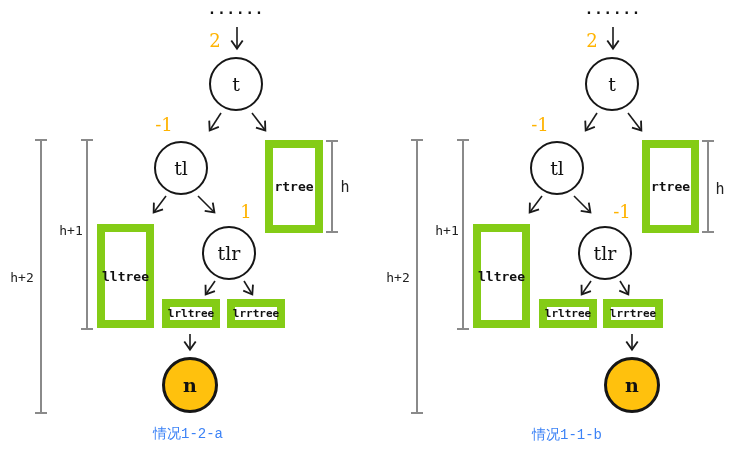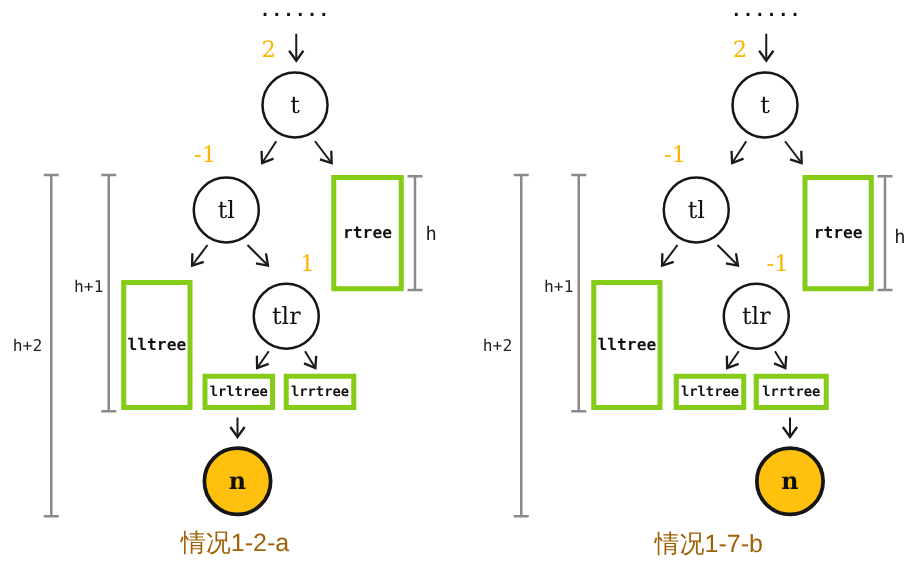--- a/index.html
+++ b/index.html
@@ -34,41 +34,41 @@
     position: absolute; width: 54px; height: 54px;
     border: 2px solid #161616; border-radius: 50%; background: #fff;
     display: flex; align-items: center; justify-content: center;
     font-family: "DejaVu Serif", serif; font-size: 19px; color: #111;
   }
   .circle.inserted {
     width: 56px; height: 56px; border-width: 3px;
     background: var(--node-fill); font-weight: bold;
   }
   .rect {
-    position: absolute; border: 4px solid #84cc16; background: #fff;
+    position: absolute; border: 8px solid #84cc16; background: #fff;
     display: flex; align-items: center; justify-content: center;
     font-family: "DejaVu Sans Mono", monospace; font-weight: bold;
     font-size: 13px; color: #111; text-align: center;
   }
   .rect.small { font-size: 11px; }
   .balance {
     position: absolute; transform: translate(-50%,-50%);
     color: var(--accent);
     font-family: "DejaVu Serif", serif; font-size: 18px;
     white-space: nowrap;
   }
   .measure-label {
     position: absolute; transform: translate(-50%,-50%);
     font-family: "DejaVu Sans Mono", monospace; font-size: 13px; color: #222;
     white-space: nowrap;
   }
   .measure-label.h-only { font-size: 15px; }
   .caption {
     position: absolute; transform: translate(-50%,-50%);
-    font-family: Liberation Sans, sans-serif; font-size: 20px; color: #a16207;
+    font-family: Liberation Mono, monospace; font-size: 14px; color: #3b82f6;
     white-space: nowrap;
   }
 </style>
 </head>
 <body>
 
 <div class="stage">
 
   <div class="diagram" id="diagram-a">
     <svg width="370" height="453" viewBox="0 0 370 453">
@@ -131,16 +131,16 @@
     <div class="rect" style="left:266px; top:140px; width:57px; height:93px">rtree</div>
     <div class="measure-label h-only" style="left:344px; top:189px">h</div>
     <div class="balance" style="left:246px; top:211px">-1</div>
     <div class="rect" style="left:97px; top:224px; width:57px; height:104px">lltree</div>
     <div class="circle" style="left:202px; top:226px">tlr</div>
     <div class="rect small" style="left:163px; top:299px; width:58px; height:29px">lrltree</div>
     <div class="rect small" style="left:227px; top:299px; width:60px; height:29px">lrrtree</div>
     <div class="circle inserted" style="left:228px; top:357px">n</div>
     <div class="measure-label" style="left:71px; top:230px">h+1</div>
     <div class="measure-label" style="left:22px; top:277px">h+2</div>
-    <div class="caption" style="left:191px; top:435px">情况1-7-b</div>
+    <div class="caption" style="left:191px; top:435px">情况1-1-b</div>
   </div>
 
 </div>
 
 </body></html>

